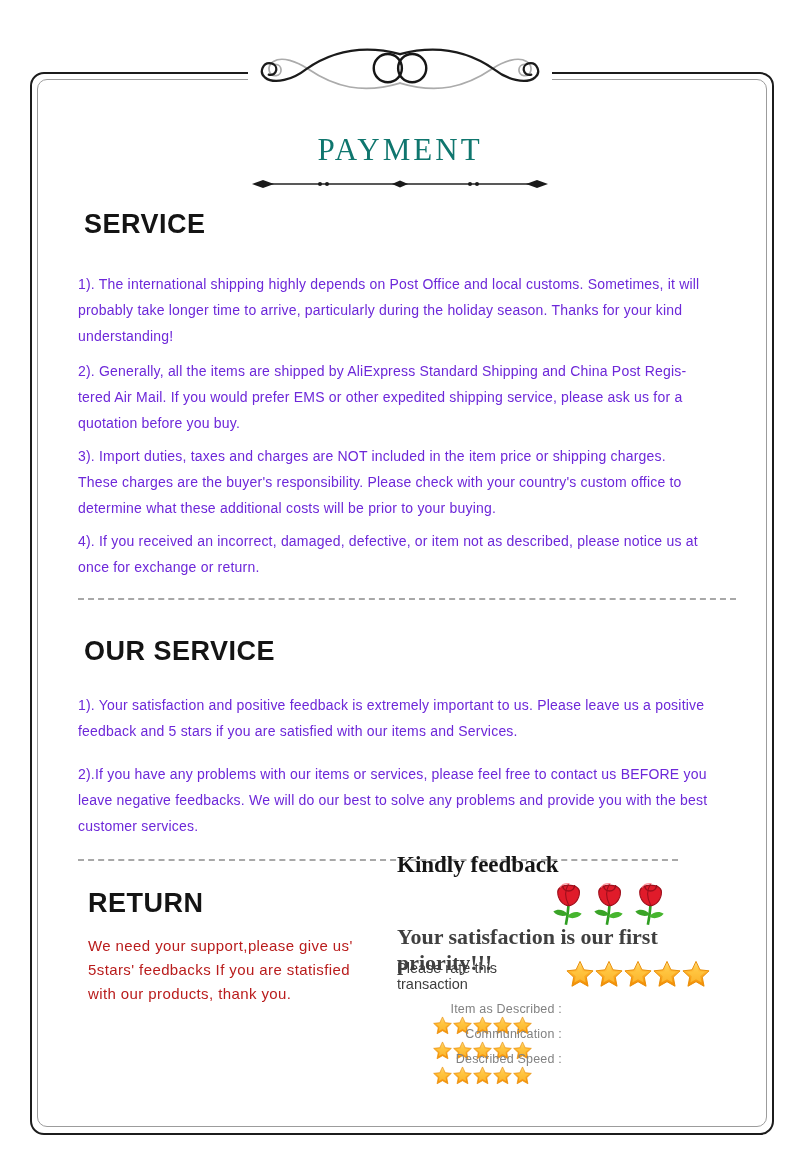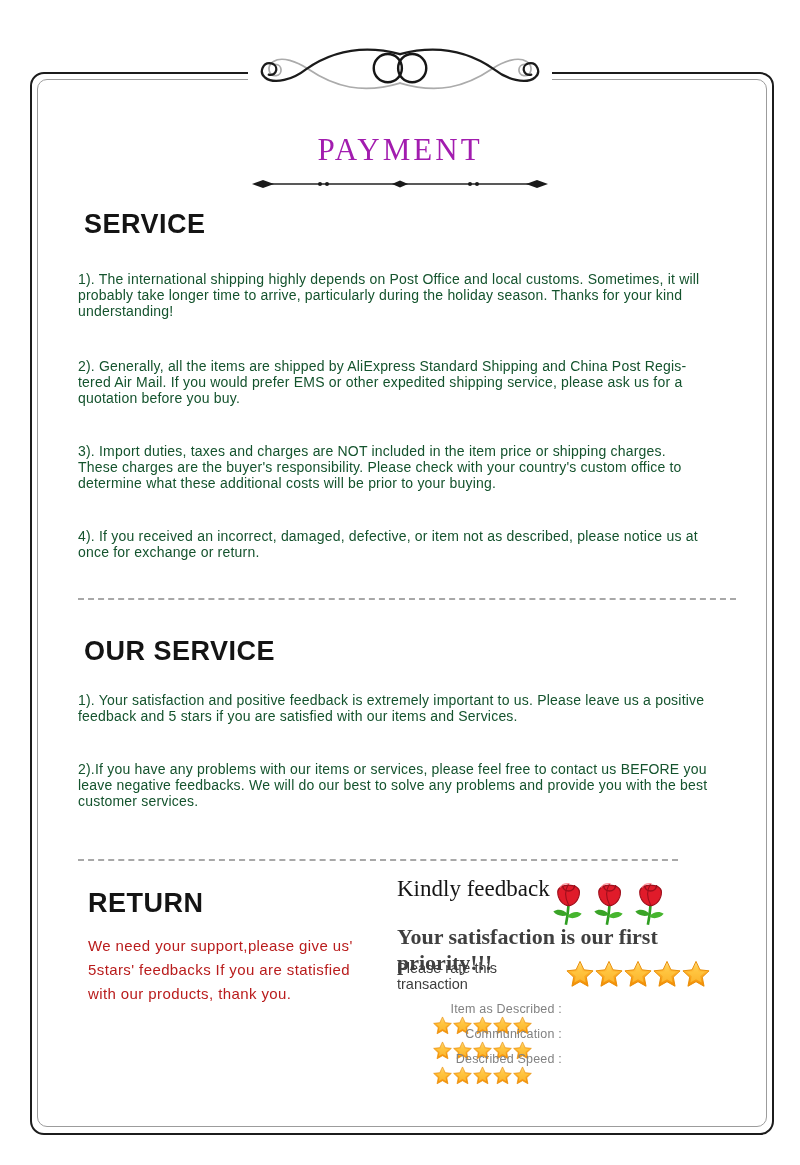--- a/index.html
+++ b/index.html
@@ -16,46 +16,46 @@
   .frame-inner{
     left:37px;top:79px;width:730px;height:1048px;
     border:1px solid #9c9c9c;border-radius:10px;box-sizing:border-box;
   }
   
   .ornament{left:248px;top:40px;width:304px;height:60px;background:#ffffff;text-align:center;}
   .ornament svg{display:block;width:304px;height:60px;}
   .payment-title{
     left:0;top:132px;width:800px;text-align:center;
     font-family:"Liberation Serif",serif;font-size:31px;letter-spacing:3px;
-    color:#a21caf;font-weight:400;
+    color:#0f766e;font-weight:400;
   }
   .diamond-divider{left:252px;top:176px;width:296px;height:16px;}
   .section-heading{
     font-size:27px;font-weight:bold;color:#141414;letter-spacing:0.5px;
     font-family:"Liberation Sans",sans-serif;
   }
   #shipping-heading{left:84px;top:209px;}
   #service-heading{left:84px;top:636px;}
   #return-heading{left:88px;top:888px;}
   .para{
-    left:78px;width:690px;font-size:14px;line-height:16px;color:#14532d;
+    left:78px;width:690px;font-size:14px;line-height:26px;color:#6d28d9;
     white-space:pre-line;letter-spacing:0.2px;
   }
   #ship-p1{top:271px;} #ship-p2{top:358px;} #ship-p3{top:443px;} #ship-p4{top:528px;}
   #svc-p1{top:692px;} #svc-p2{top:761px;}
   .dashed-divider{border-top:2px dashed #a8a8a8;height:0;}
   #divider-1{left:78px;top:598px;width:658px;}
   #divider-2{left:78px;top:859px;width:600px;}
   .return-text{
     left:88px;top:934px;width:310px;font-size:15px;line-height:24px;
     color:#b91c1c;white-space:pre-line;letter-spacing:0.4px;
   }
   .kindly-heading{
-    left:397px;top:876px;font-family:"Liberation Serif",serif;
-    font-size:23px;font-weight:normal;color:#151515;
+    left:397px;top:852px;font-family:"Liberation Serif",serif;
+    font-size:23px;font-weight:bold;color:#151515;
   }
   .roses{left:549px;top:880px;display:flex;gap:4px;}
   .roses svg{width:37px;height:48px;display:block;}
   .priority-text{
     left:397px;top:924px;width:360px;font-family:"Liberation Serif",serif;
     font-size:22px;font-weight:bold;
   }
   .rate-row{left:397px;top:960px;display:flex;align-items:flex-start;}
   .rate-label{font-size:14.5px;color:#3d3d3d;width:169px;}
   .stars{display:flex;align-items:center;gap:1px;}

